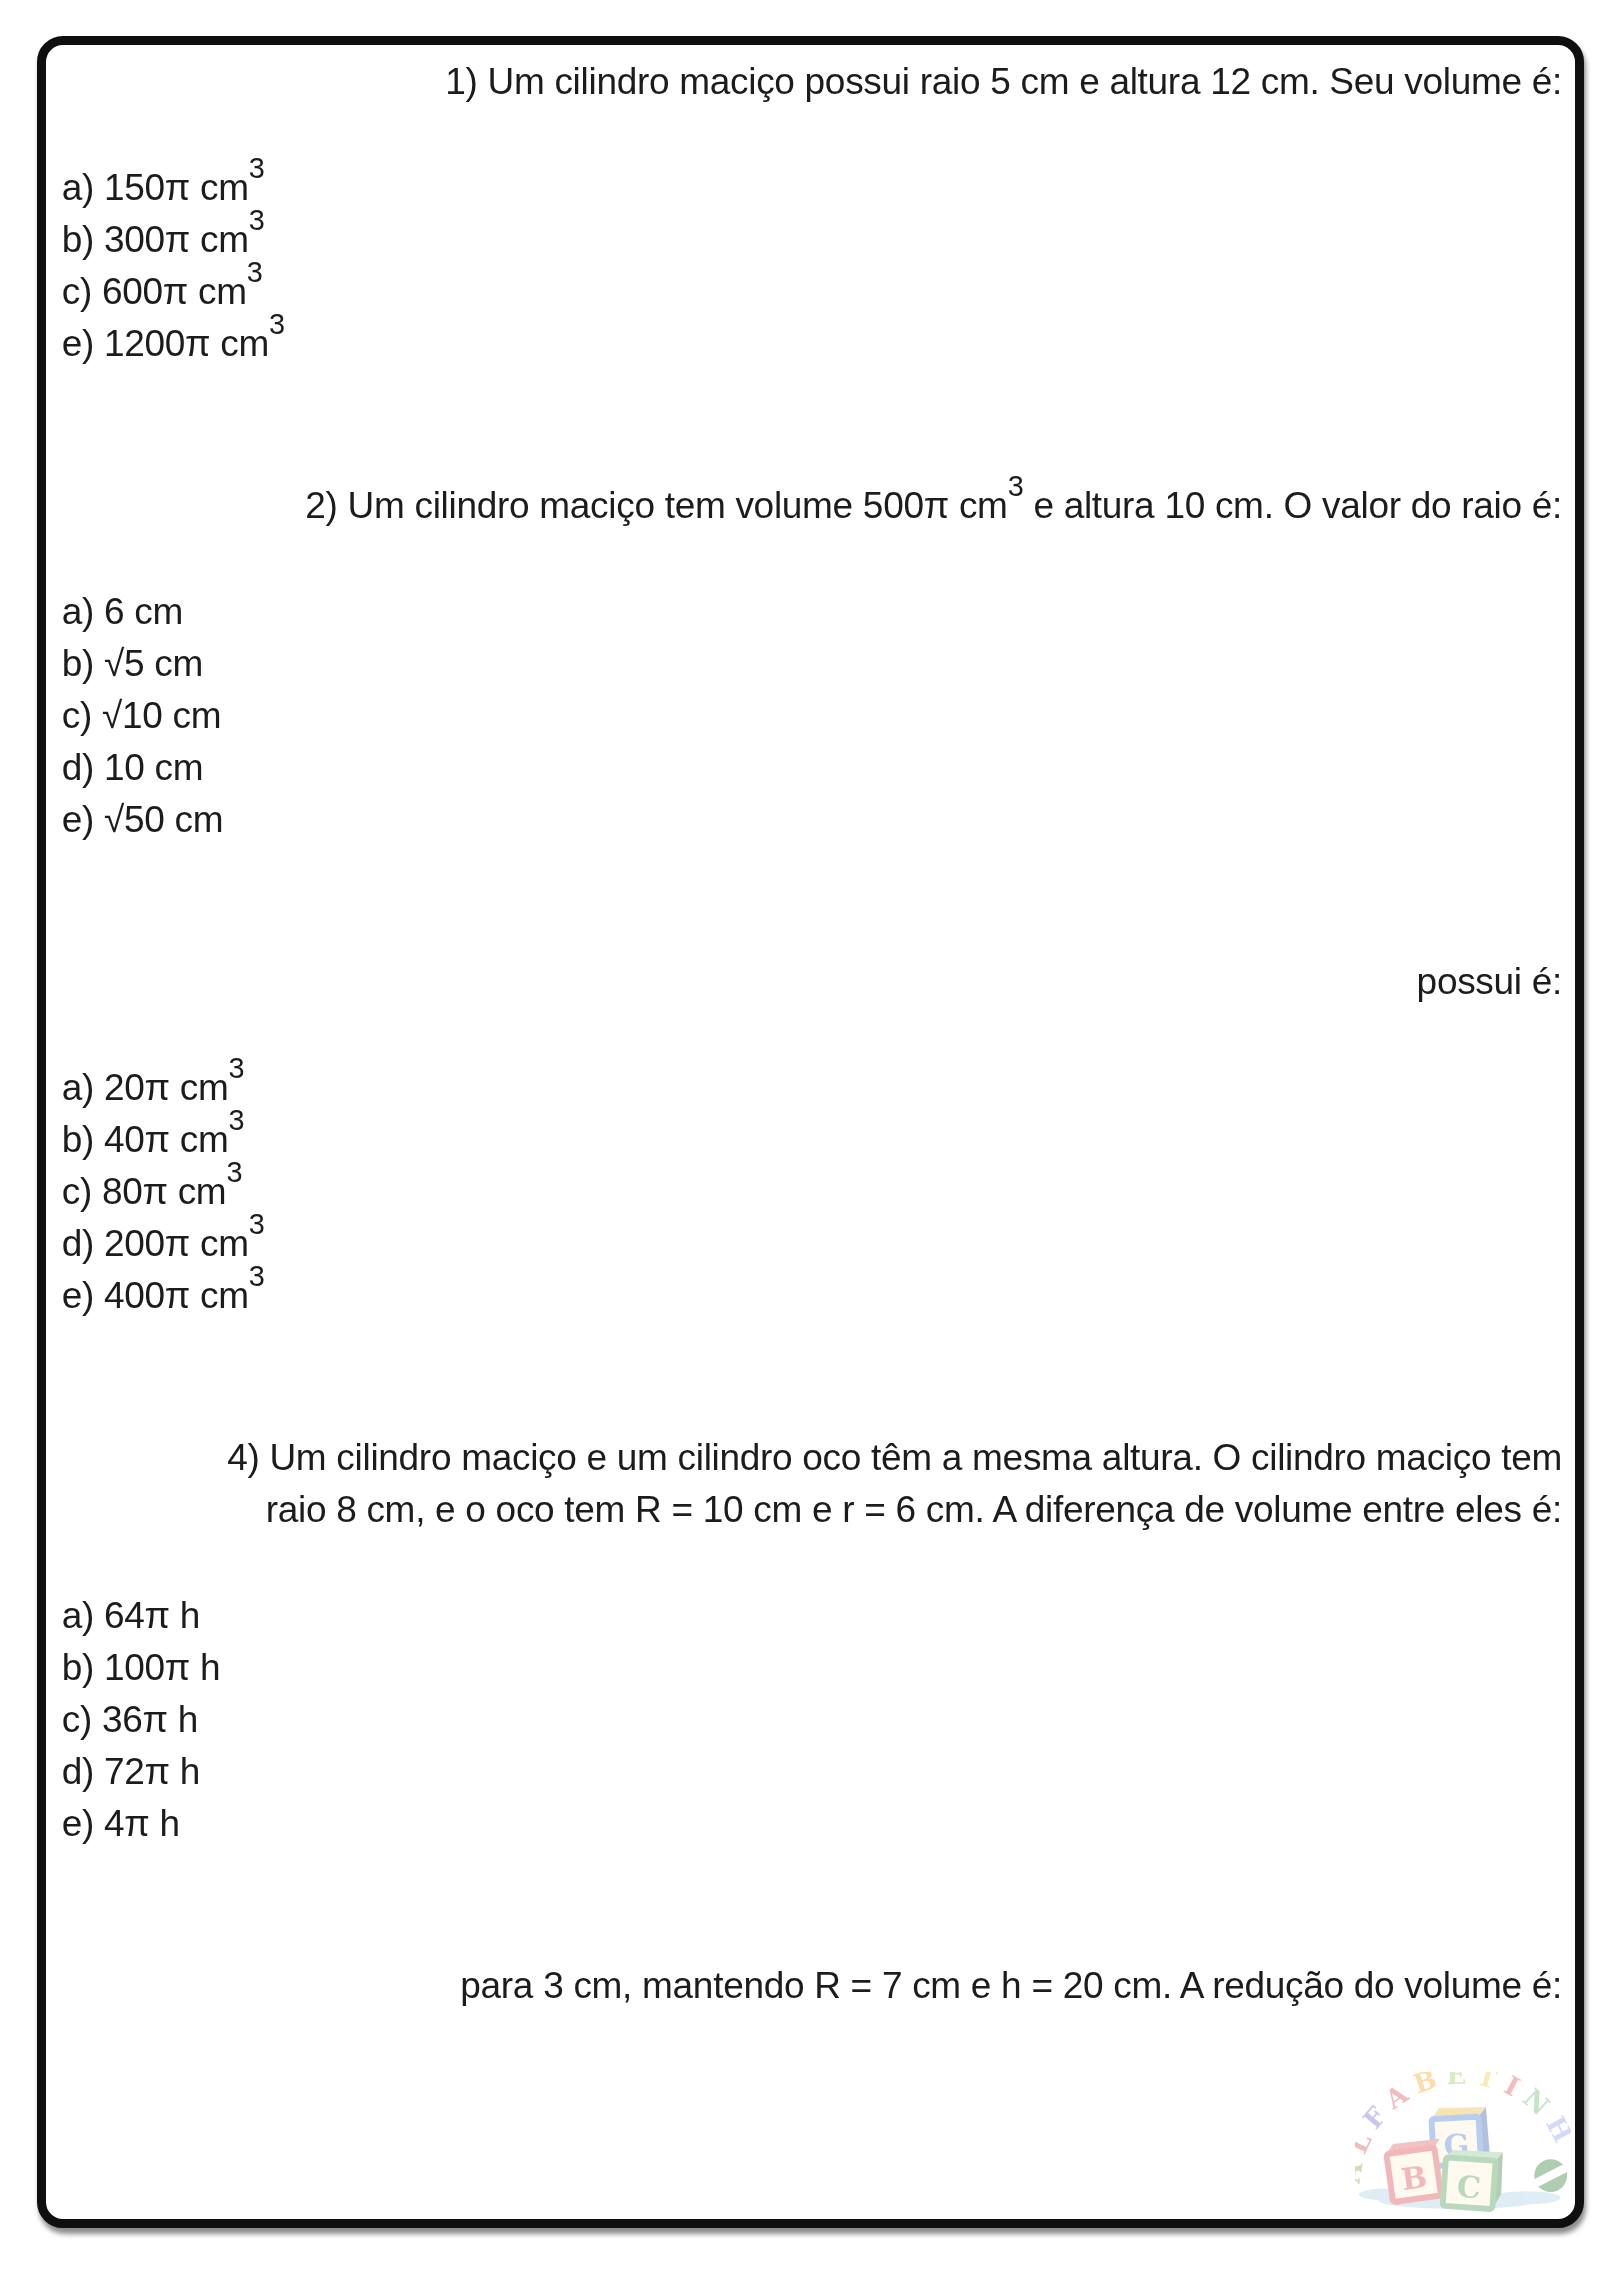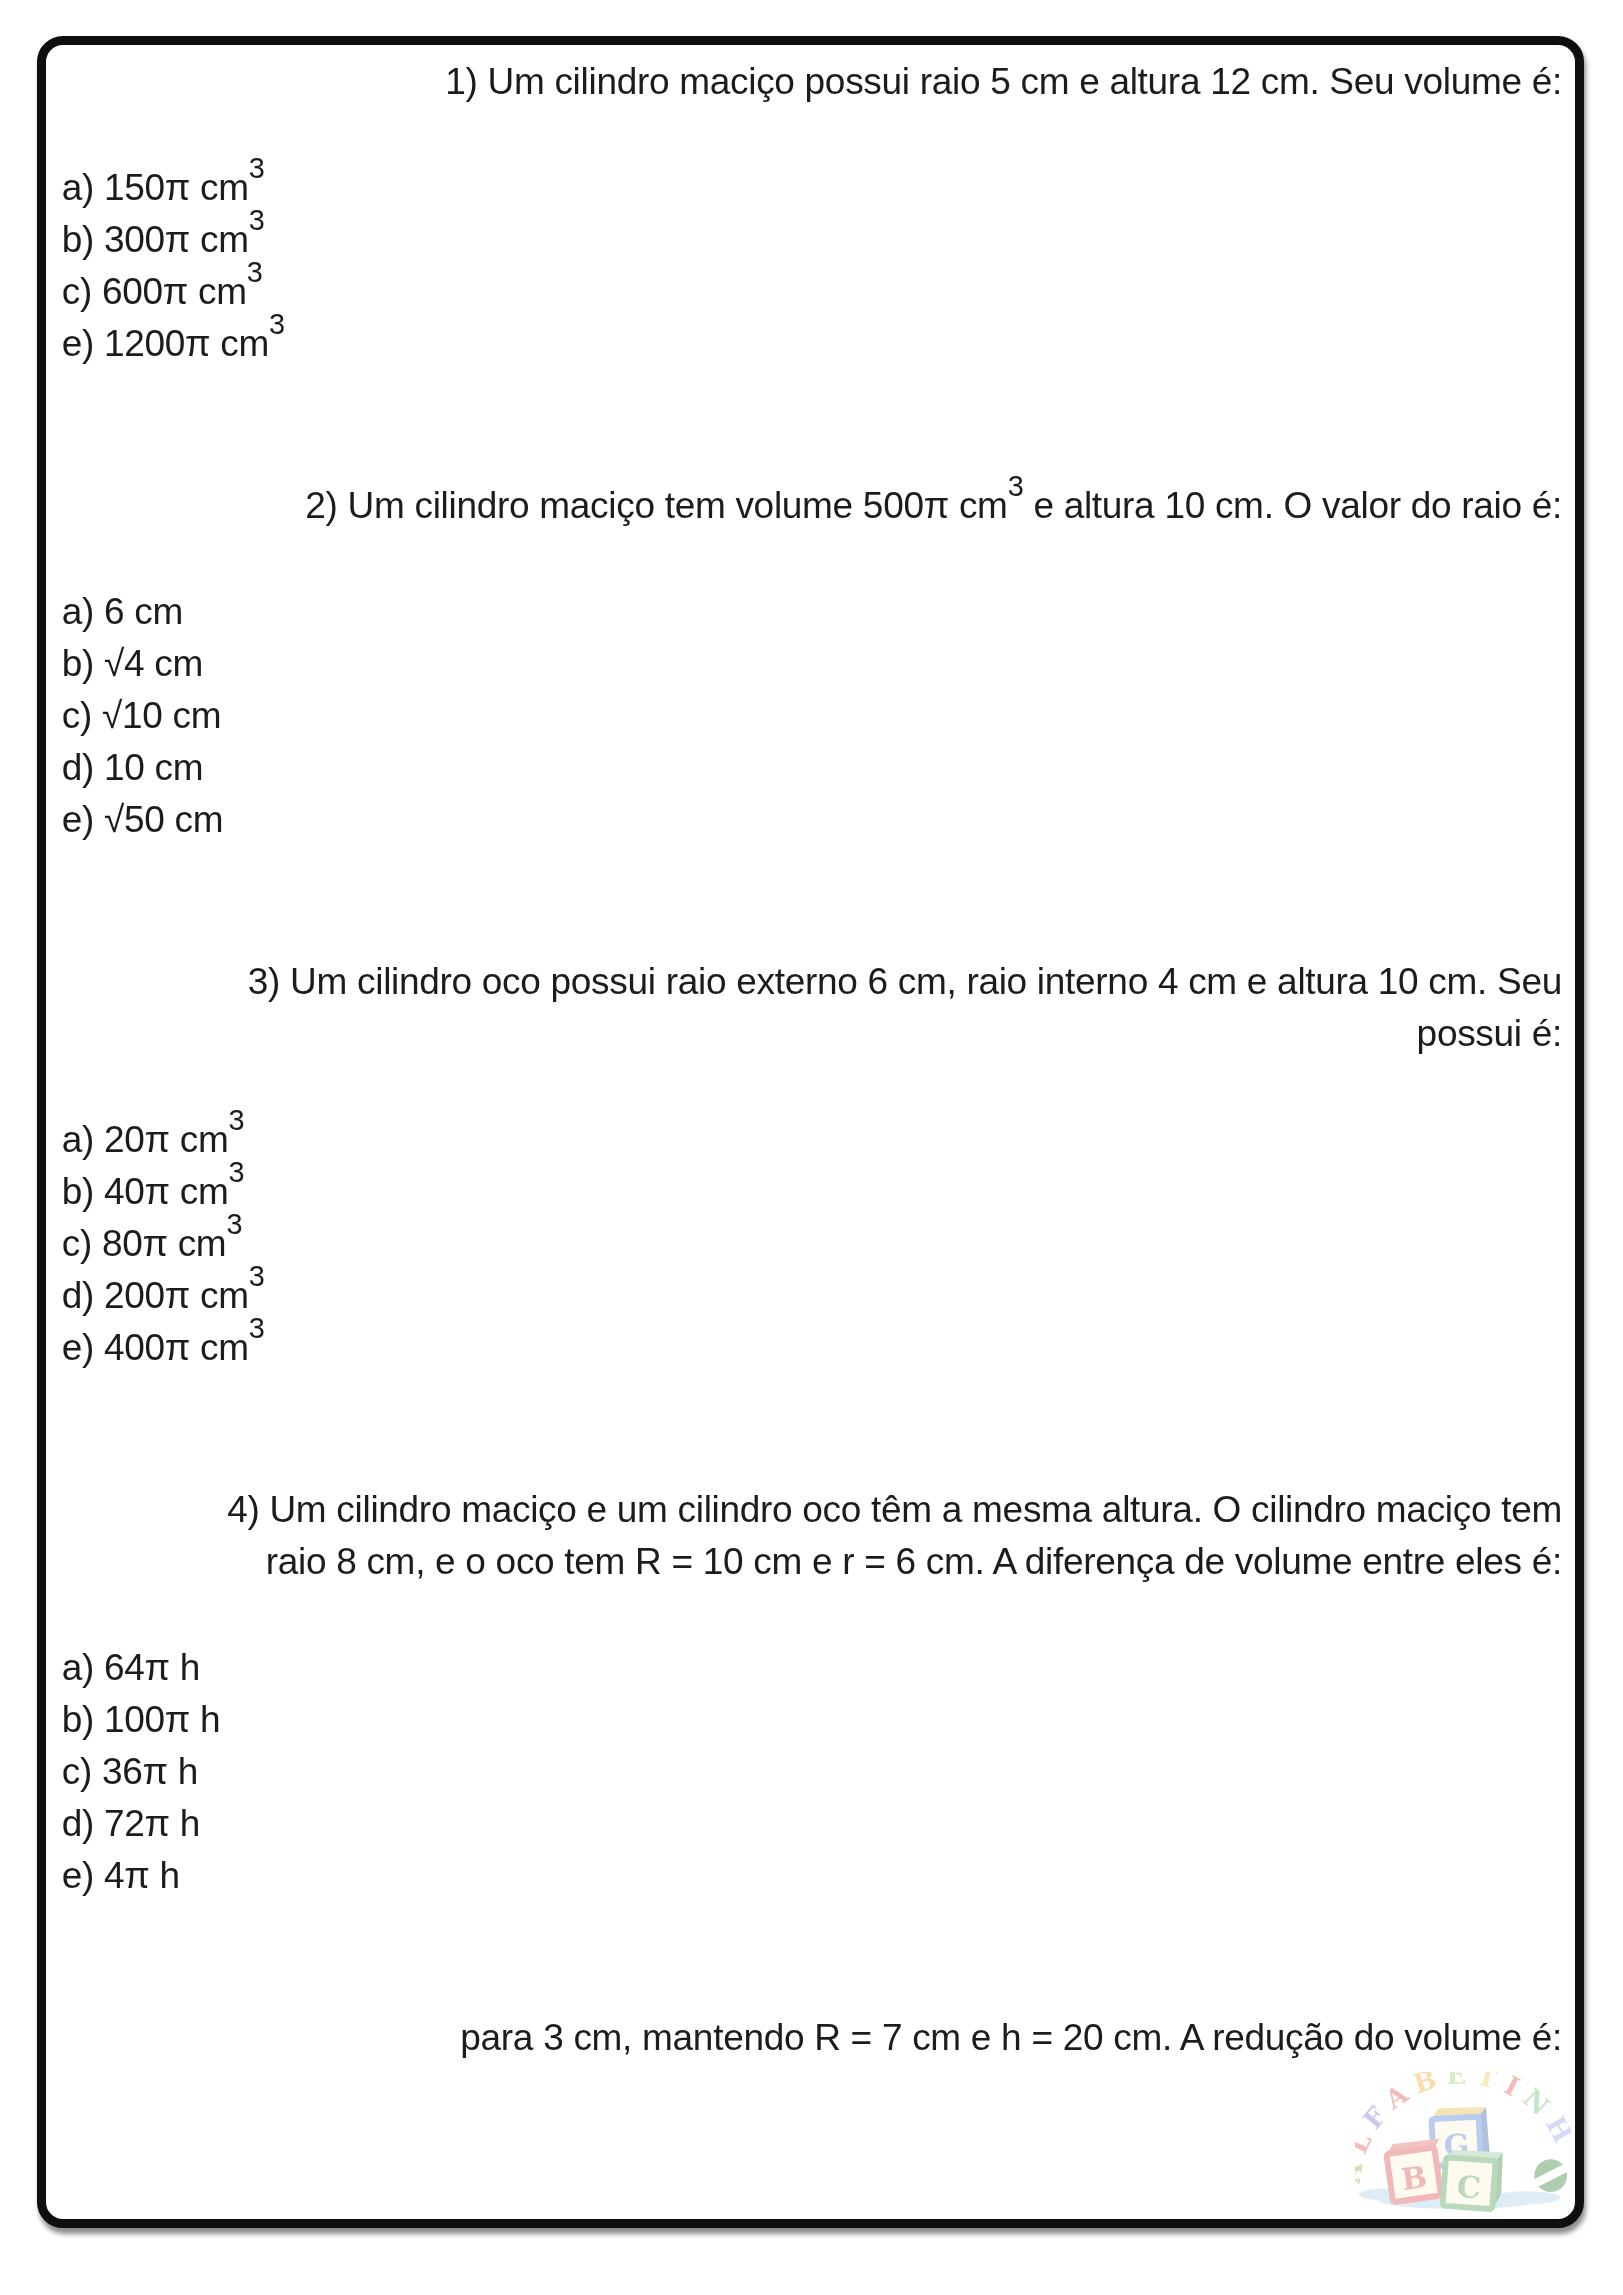--- a/index.html
+++ b/index.html
@@ -138,30 +138,29 @@
         <li class="option">e) 1200π cm<sup>3</sup></li>
       </ul>
     </section>
 
     <section>
       <p class="statement">
         <span class="line">2) Um cilindro maciço tem volume 500π cm<sup>3</sup> e altura 10 cm. O valor do raio é:</span>
       </p>
       <ul class="options">
         <li class="option">a) 6 cm</li>
-        <li class="option">b) √4 cm</li>
+        <li class="option">b) √5 cm</li>
         <li class="option">c) √10 cm</li>
         <li class="option">d) 10 cm</li>
         <li class="option">e) √50 cm</li>
       </ul>
     </section>
 
     <section>
       <p class="statement">
-        <span class="line">3) Um cilindro oco possui raio externo 6 cm, raio interno 4 cm e altura 10 cm. Seu</span>
         <span class="line">possui é:</span>
       </p>
       <ul class="options">
         <li class="option">a) 20π cm<sup>3</sup></li>
         <li class="option">b) 40π cm<sup>3</sup></li>
         <li class="option">c) 80π cm<sup>3</sup></li>
         <li class="option">d) 200π cm<sup>3</sup></li>
         <li class="option">e) 400π cm<sup>3</sup></li>
       </ul>
     </section>

